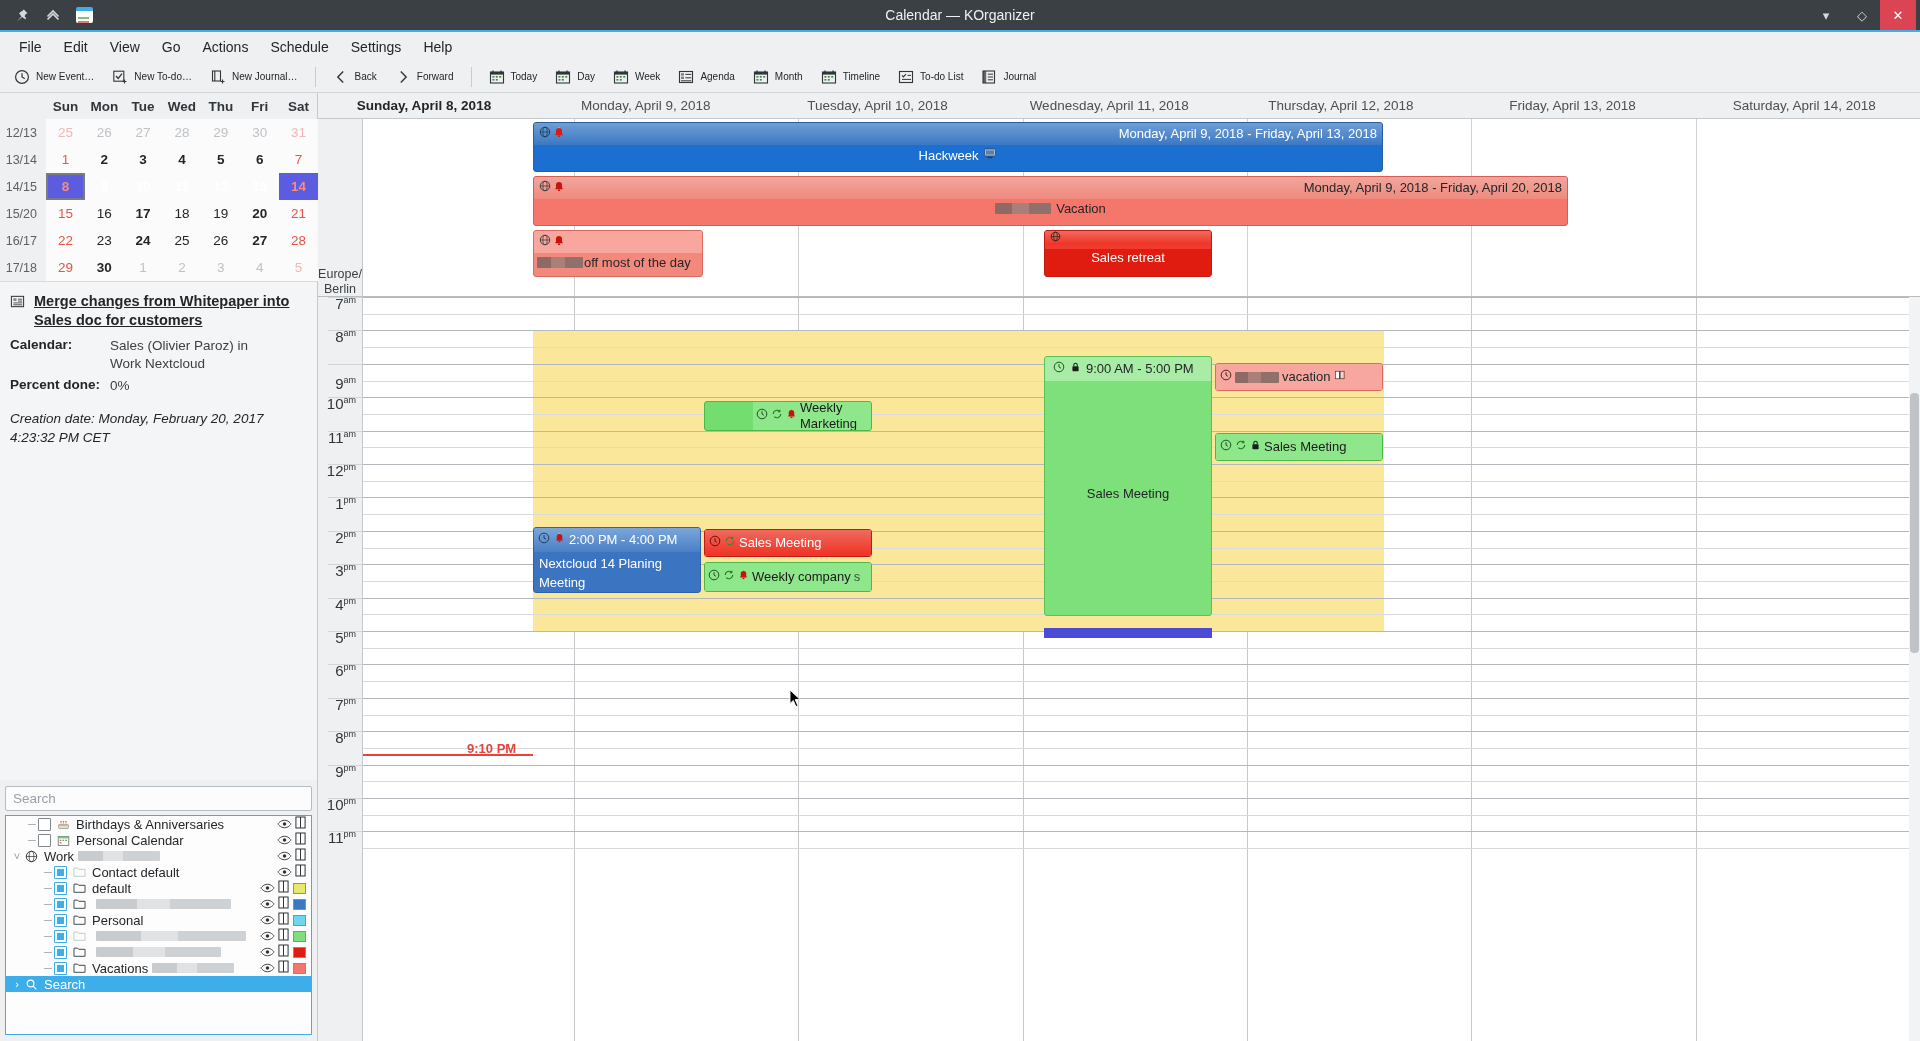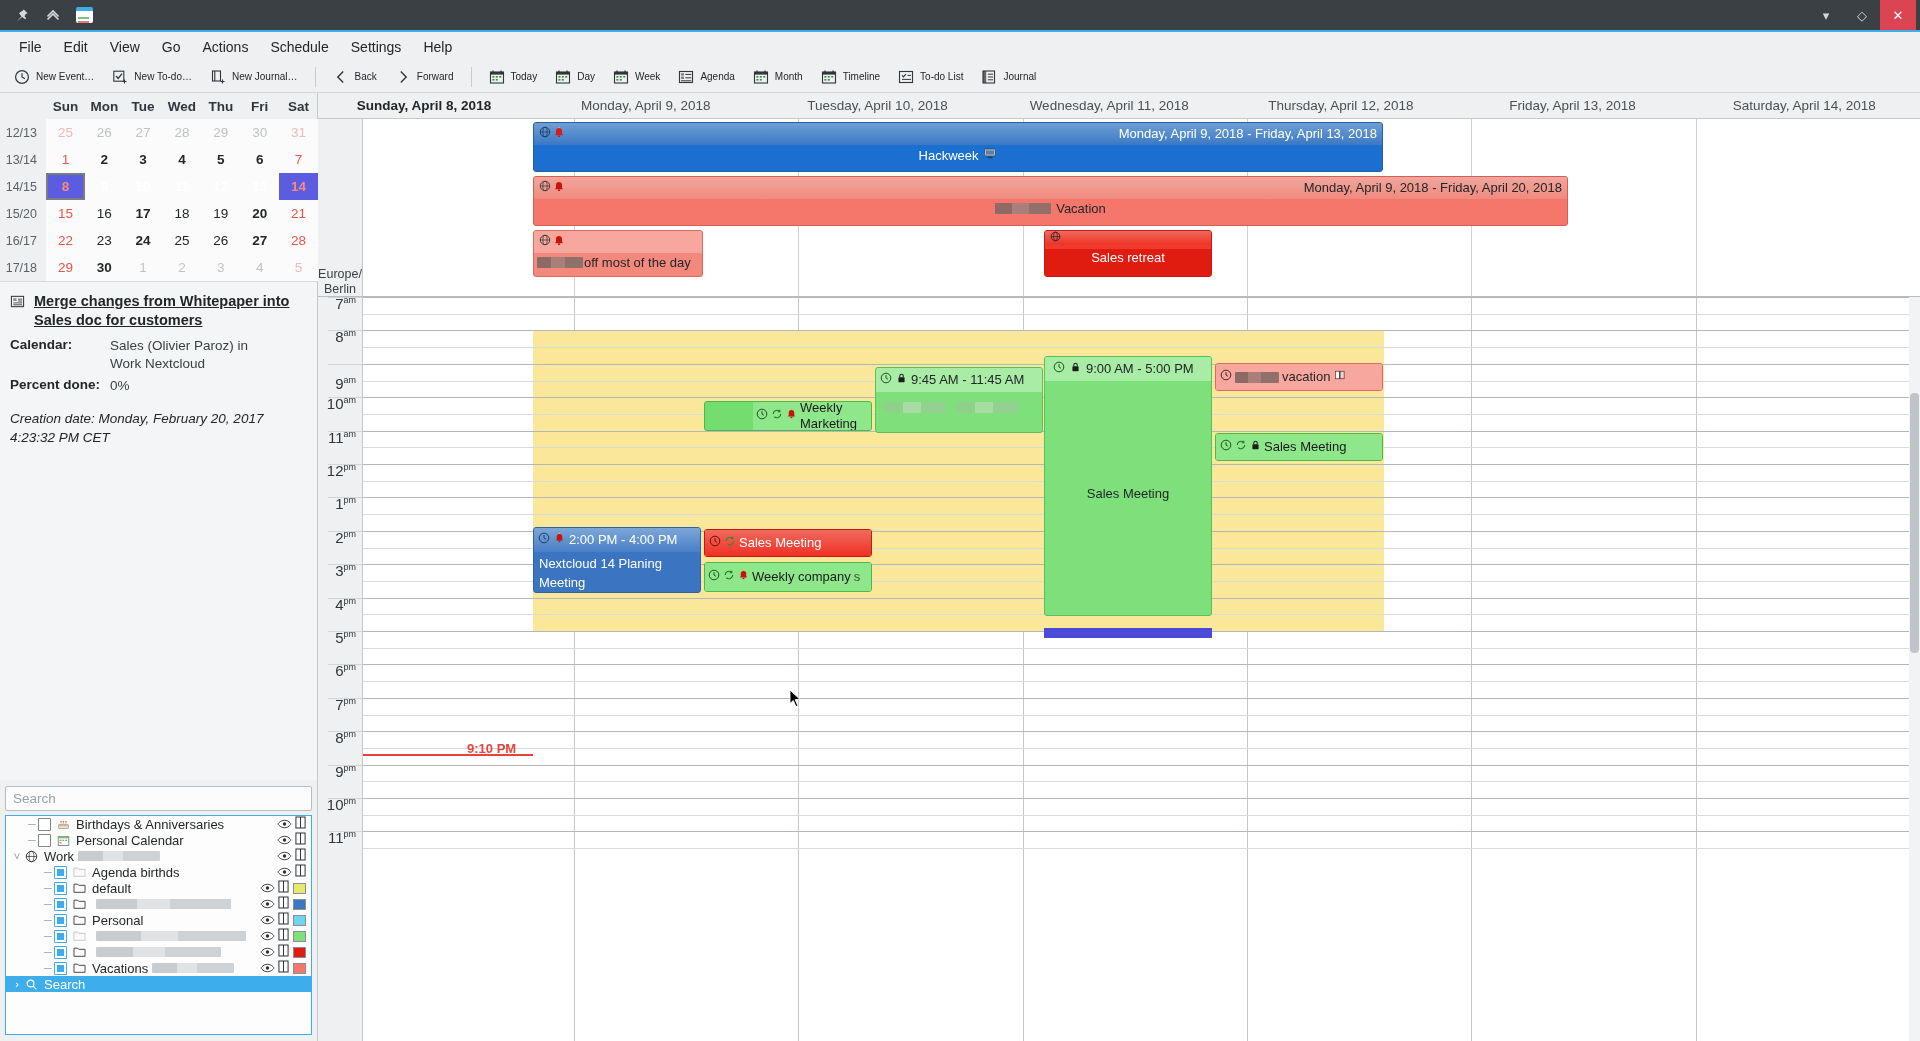--- a/index.html
+++ b/index.html
@@ -215,20 +215,21 @@
         </svg>
     </span>
     <span class="tb-icon">
       <svg width="16" height="16" viewBox="0 0 16 16">
           <path d="M2.5 9.5L8 4l5.5 5.5" stroke="#d6d9dc" stroke-width="1.6" fill="none"></path>
           <path d="M2.5 12.5L8 7l5.5 5.5" stroke="#d6d9dc" stroke-width="1.6" fill="none"></path>
         </svg>
     </span>
     <span class="tb-appicon"></span>
   </div>
+  <div class="tb-title">Calendar — KOrganizer</div>
   <div class="tb-right">
     <div class="tb-btn">▾</div>
     <div class="tb-btn">◇</div>
     <div class="tb-btn close">✕</div>
   </div>
 </div>
 <div class="tb-accent"></div>
 
 <div class="menubar" id="menubar">
     <div class="menu-item">File</div>
@@ -555,21 +556,21 @@
           </span>
         </div>
         <div class="cal-row" style="padding-left:36px">
           <span class="tree-branch" style="width:12px">─</span>
           <span class="cb on"></span>
           <span class="cal-ico">
             <svg width="13" height="12" viewBox="0 0 16 14">
               <path d="M1.2 2.3h4.6l1.2 1.4h7.8v8.6H1.2z" fill="none" stroke="#bfc3c7" stroke-width="1.1"></path>
             </svg>
           </span>
-          <span class="cal-label">Agenda birthds</span>
+          <span class="cal-label">Contact default</span>
           <span class="cal-right">
             <span class="eye"><svg width="15" height="12" viewBox="0 0 16 12">
                 <path d="M1 6s2.6-4 7-4 7 4 7 4-2.6 4-7 4-7-4-7-4z" fill="none" stroke="#31363b" stroke-width="1"></path>
                 <circle cx="8" cy="6" r="1.9" fill="#31363b"></circle>
               </svg></span>
             <span><svg width="11" height="13" viewBox="0 0 12 14">
                 <rect x="1" y="1" width="10" height="12" fill="none" stroke="#31363b" stroke-width="1.1"></rect>
                 <path d="M6 1v12" stroke="#31363b" stroke-width="1.1"></path>
               </svg></span>
           </span>
@@ -960,41 +961,20 @@
               <svg width="11" height="12" viewBox="0 0 16 16">
                   <path d="M8 2a4 4 0 00-4 4v4H3.2v1.6h9.6V10H12V6a4 4 0 00-4-4z" fill="#c8120c"></path>
                   <rect x="6.6" y="12" width="2.8" height="2" fill="#c8120c"></rect>
                   <rect x="7.3" y="0.4" width="1.6" height="1.8" fill="#e8b42a"></rect>
                 </svg>
             </span>
             <span>Weekly Marketing</span>
           </div>
         </div>
 
-        <div class="ev ev-green" style="left:512px; top:70px; width:168px; height:66px;">
-          <div class="ev-head" style="height:24px; justify-content:flex-start; gap:4px; padding:0 4px;">
-            <span>
-              <svg width="12" height="12" viewBox="0 0 16 16">
-                  <circle cx="8" cy="8" r="6.4" fill="none" stroke="#1d4e1d" stroke-width="1.3"></circle>
-                  <path d="M8 4.2V8l2.6 1.7" stroke="#1d4e1d" stroke-width="1.3" fill="none"></path>
-                </svg>
-            </span>
-            <span>
-              <svg width="11" height="12" viewBox="0 0 16 16">
-                  <rect x="3.5" y="7" width="9" height="7" rx="1" fill="#1d1d1d"></rect>
-                  <path d="M5.5 7V5a2.5 2.5 0 015 0v2" stroke="#1d1d1d" stroke-width="1.5" fill="none"></path>
-                </svg>
-            </span>
-            <span>9:45 AM - 11:45 AM</span>
-          </div>
-          <div style="padding:10px 8px 0 8px; display:flex; gap:10px;">
-            <span class="blurtxt green" style="width:62px"></span>
-            <span class="blurtxt green" style="width:62px"></span>
-          </div>
-        </div>
 
         <div class="ev ev-green" style="left:681px; top:59px; width:168px; height:260px;">
           <div class="ev-head" style="height:24px; justify-content:flex-start; gap:5px; padding:0 8px;">
             <span>
               <svg width="12" height="12" viewBox="0 0 16 16">
                   <circle cx="8" cy="8" r="6.4" fill="none" stroke="#1d4e1d" stroke-width="1.3"></circle>
                   <path d="M8 4.2V8l2.6 1.7" stroke="#1d4e1d" stroke-width="1.3" fill="none"></path>
                 </svg>
             </span>
             <span>

